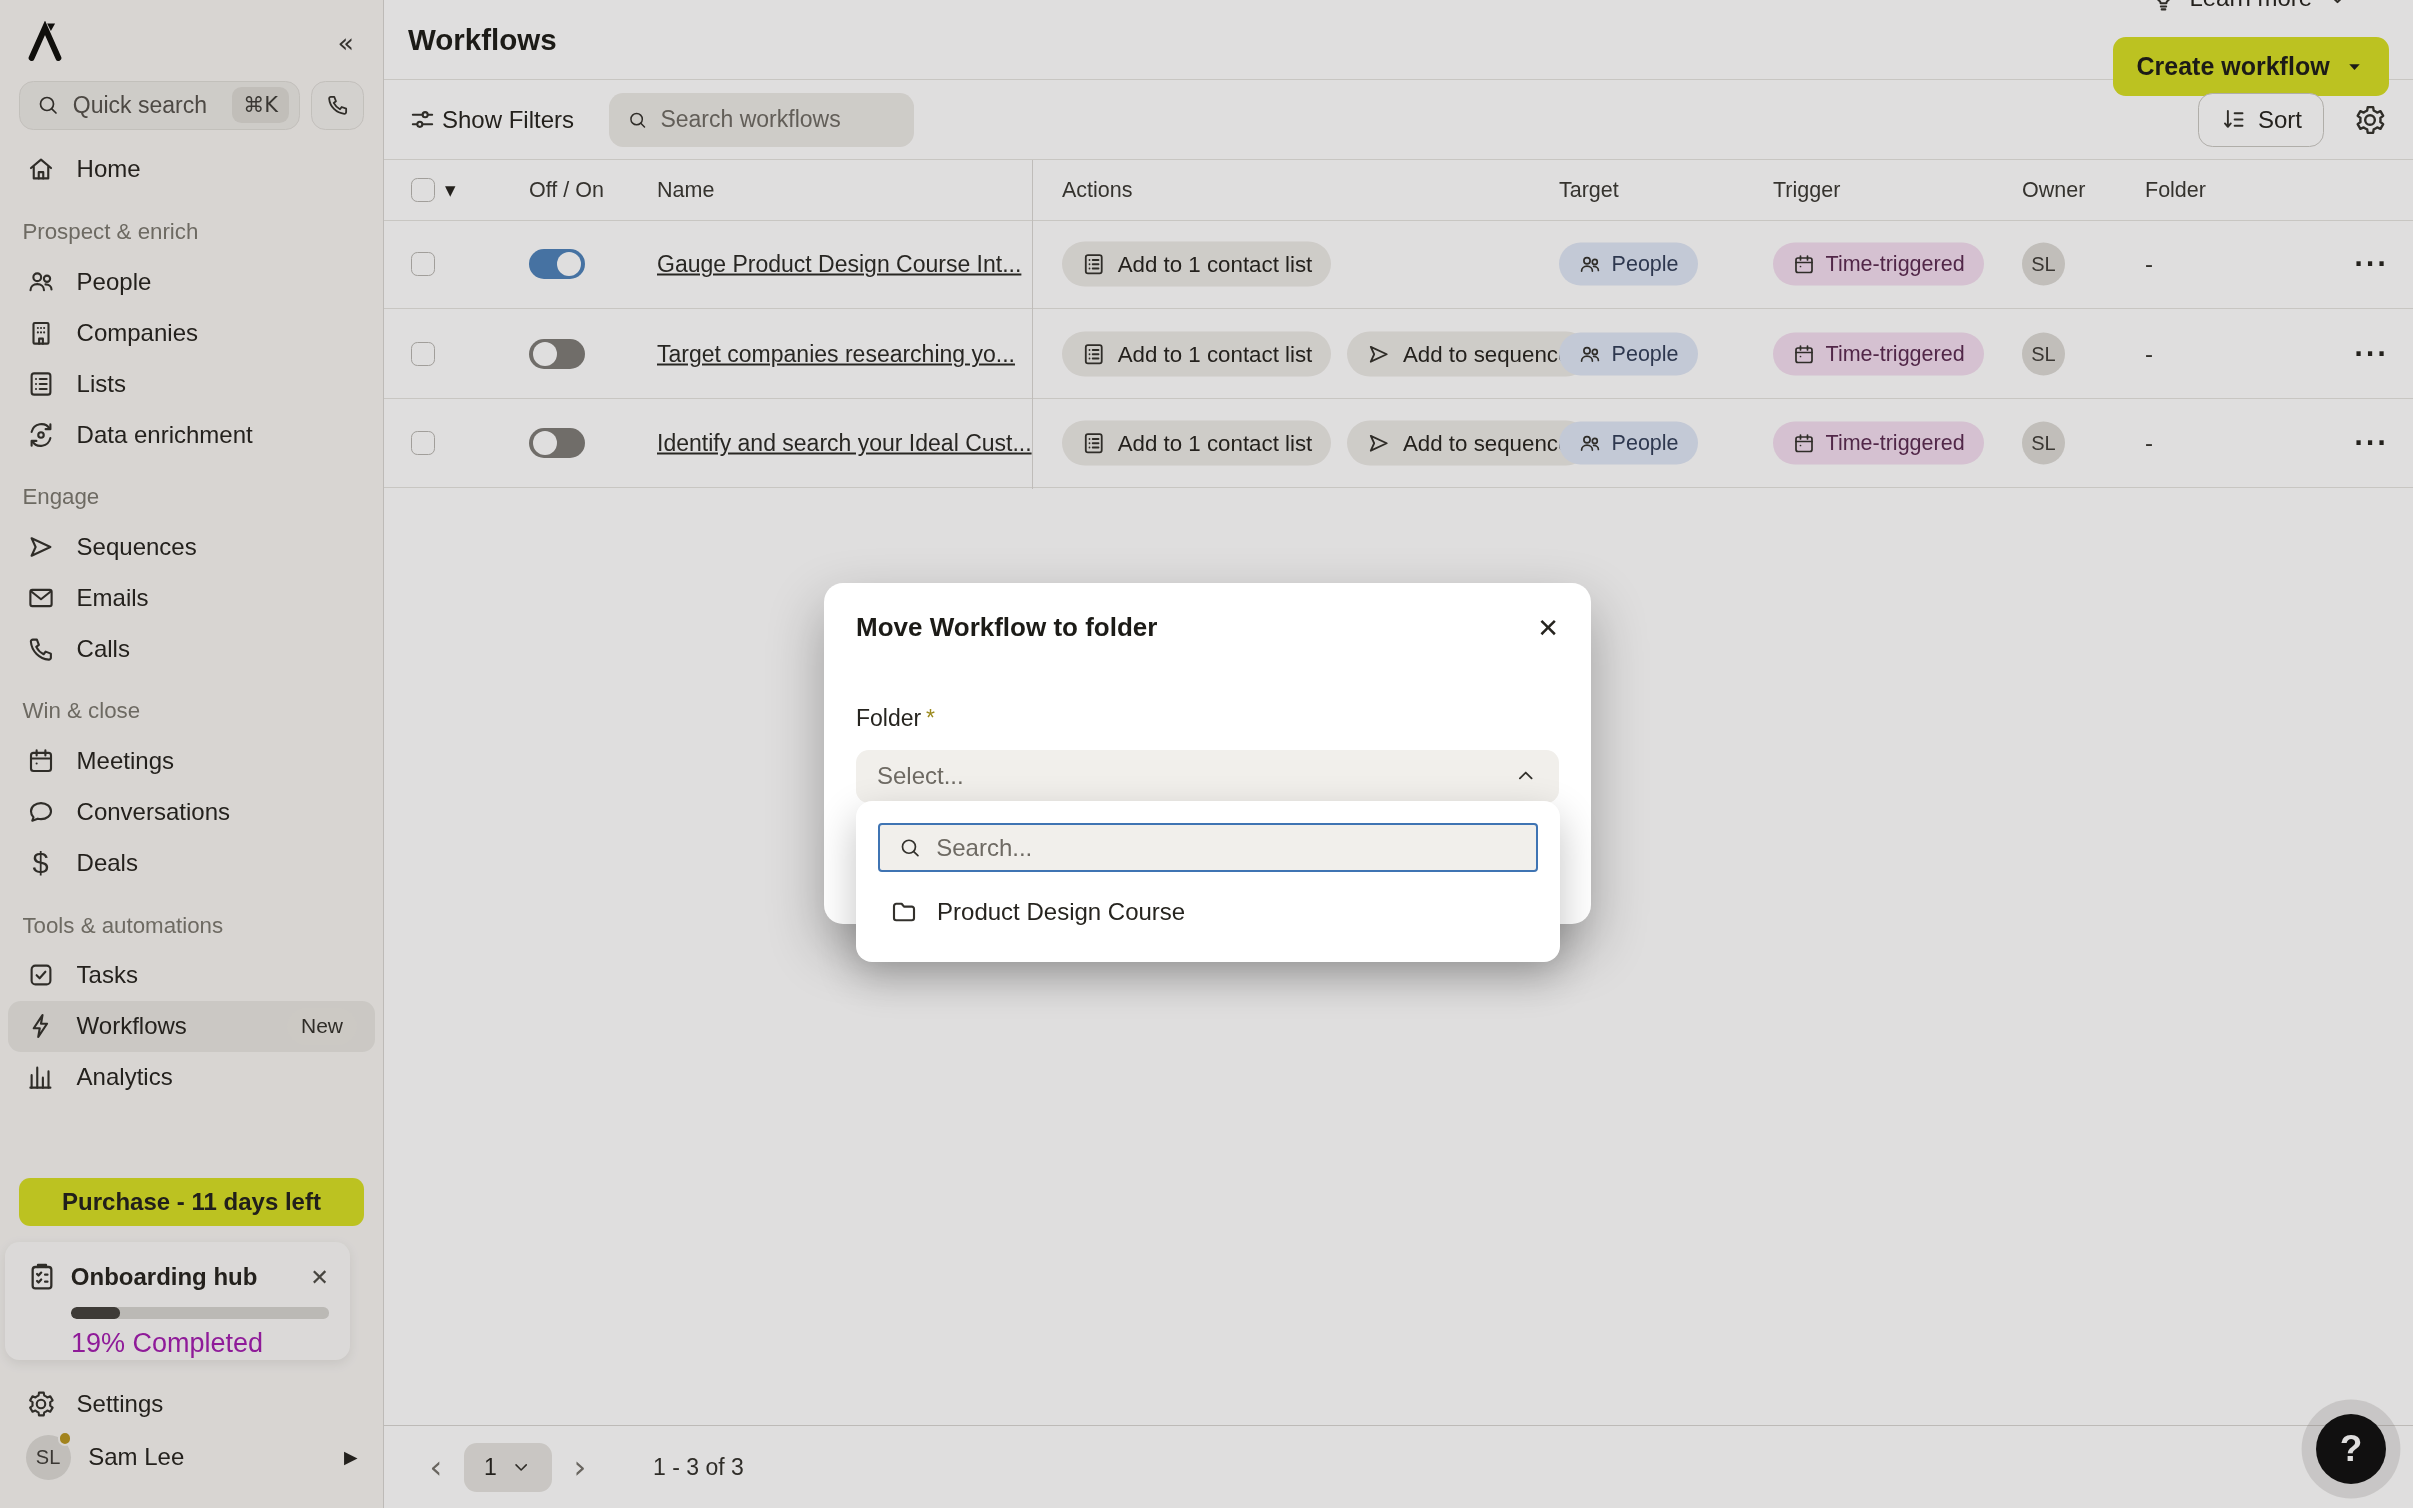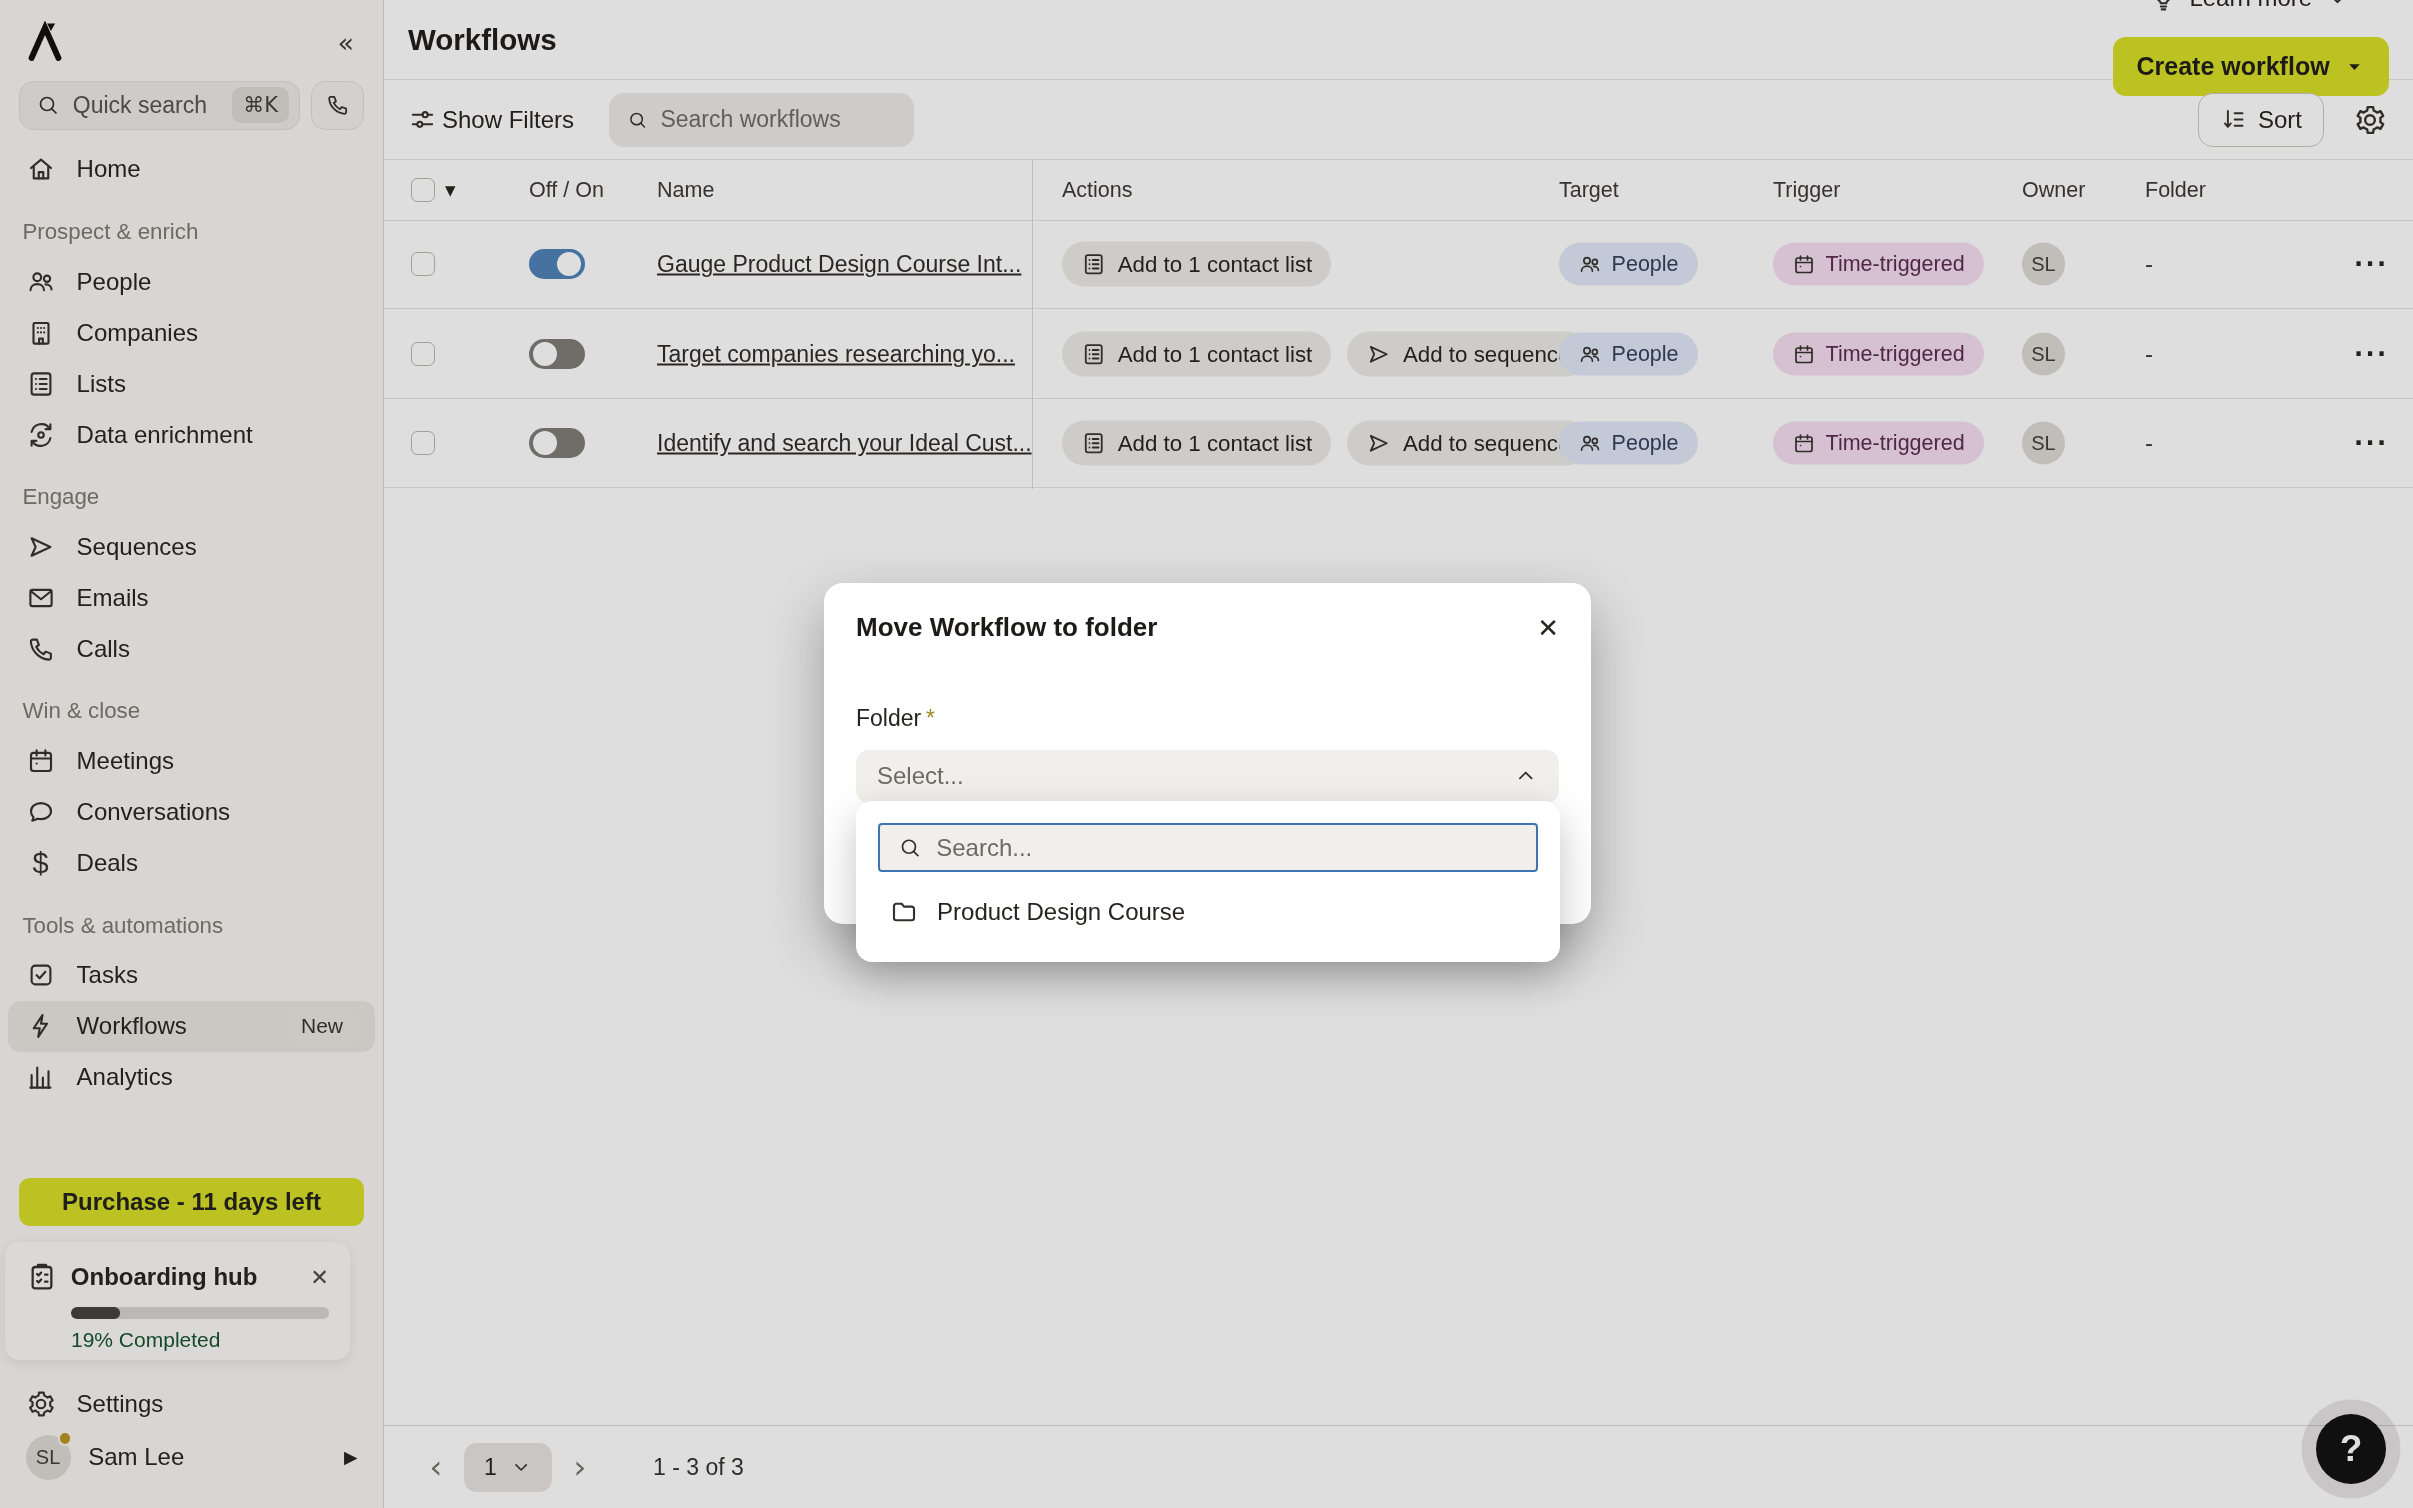--- a/index.html
+++ b/index.html
@@ -36,21 +36,21 @@
                   border:none; border-radius:11.2px; font-size:24px; font-weight:700; color:#22211c;
                   display:flex; align-items:center; justify-content:center; cursor:pointer;
                   font-family:"Liberation Sans", sans-serif; }
   .onboarding { position:absolute; left:5px; top:1242px; width:345px; height:118px; background:#fbfaf8;
                 border-radius:14.4px; box-shadow:0 3.2px 11.2px rgba(0,0,0,.08); padding:19px 21px; }
   .ob-head { display:flex; align-items:center; gap:12.8px; }
   .ob-title { flex:1; font-size:24px; font-weight:700; color:#26241f; }
   .ob-close { font-size:22.3px; color:#4f4d47; cursor:pointer; }
   .progress-track { margin:14.4px 0 0 45px; height:11.2px; border-radius:5.6px; background:#d6d4d0; overflow:hidden; }
   .progress-fill { width:19%; height:100%; border-radius:5.6px; background:#44423d; }
-  .progress-label { margin:9.6px 0 0 45px; font-size:21px; color:#14532d; }
+  .progress-label { margin:9.6px 0 0 45px; font-size:27px; color:#a21caf; }
   .settings-row { position:absolute; left:8px; top:1378px; width:367px; }
   .user-row { position:absolute; left:8px; top:1429px; width:367px; height:56px; display:flex;
               align-items:center; gap:17.6px; padding:0 17.6px; cursor:pointer; }
   .avatar { position:relative; width:45px; height:45px; border-radius:50%; background:#dcdad5;
             display:flex; align-items:center; justify-content:center; font-size:20px; color:#3f3d38; }
   .avatar .dot { position:absolute; right:-1.6px; top:-3.2px; width:14.4px; height:14.4px; border-radius:50%;
                  background:#b8961f; border:2.4px solid #f7f5f2; }
   .user-name { flex:1; font-size:24px; }
   .user-expand { font-size:17.6px; color:#26241f; }
 

